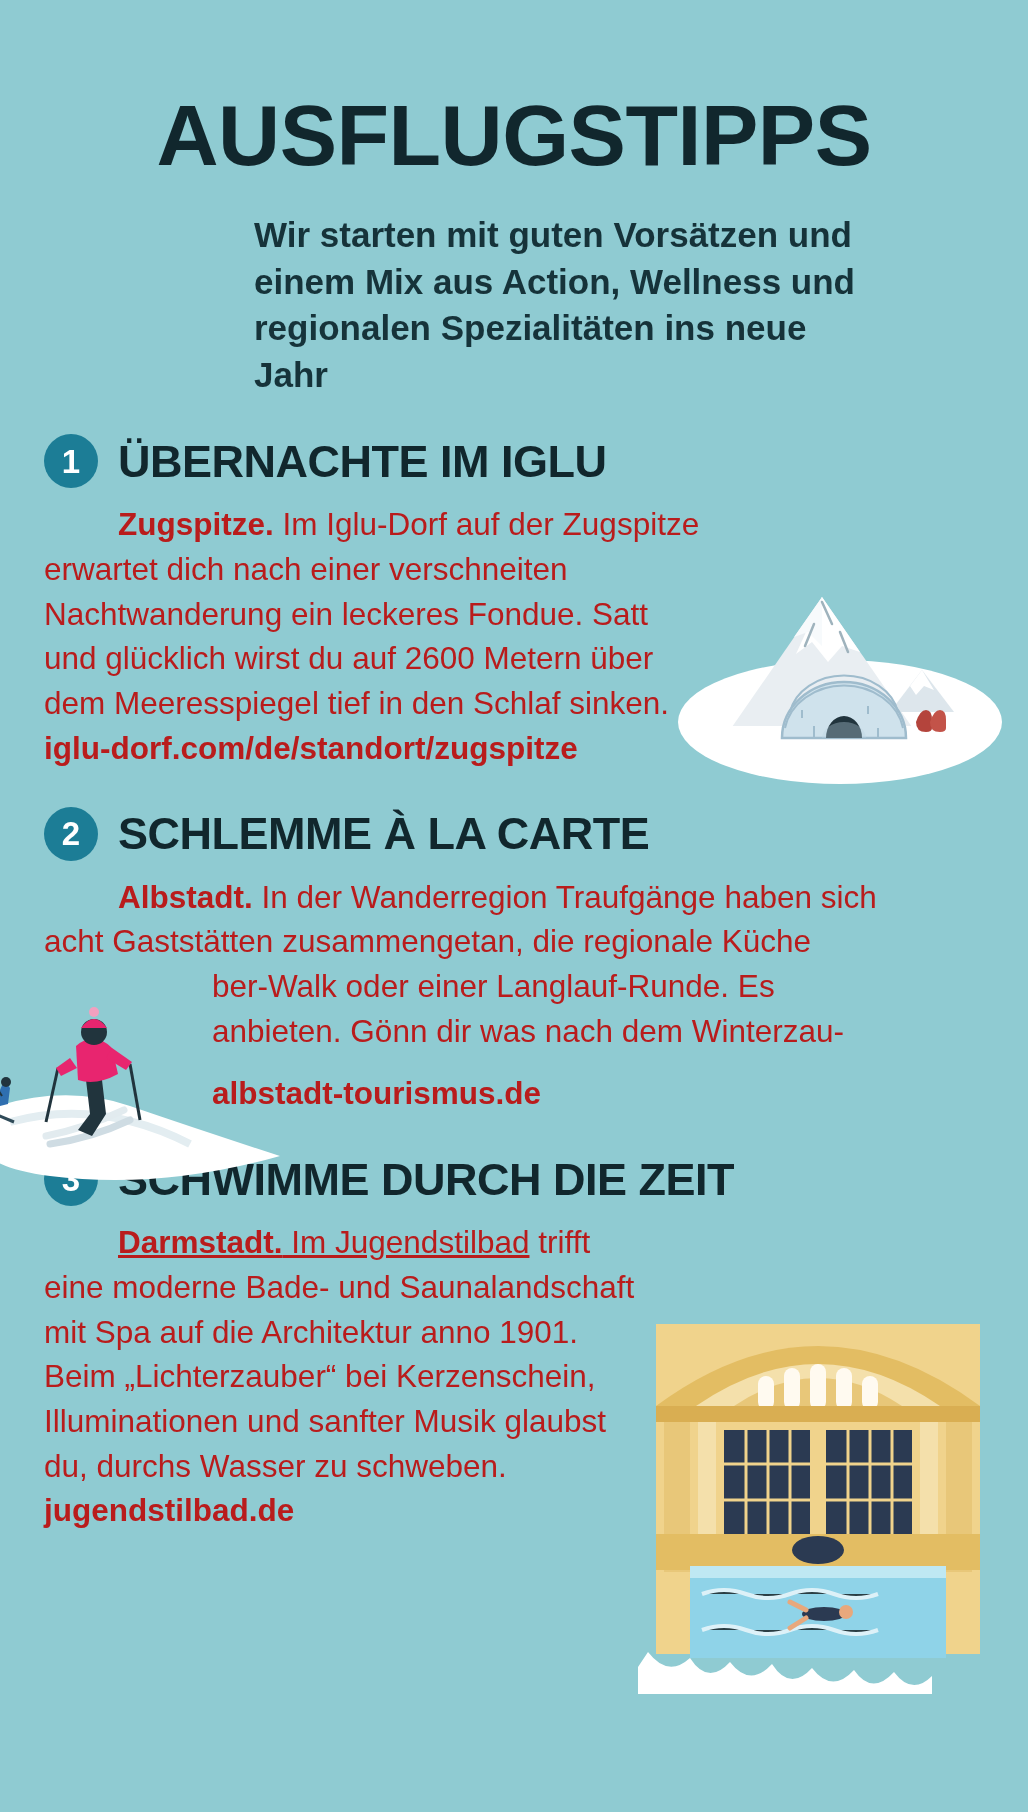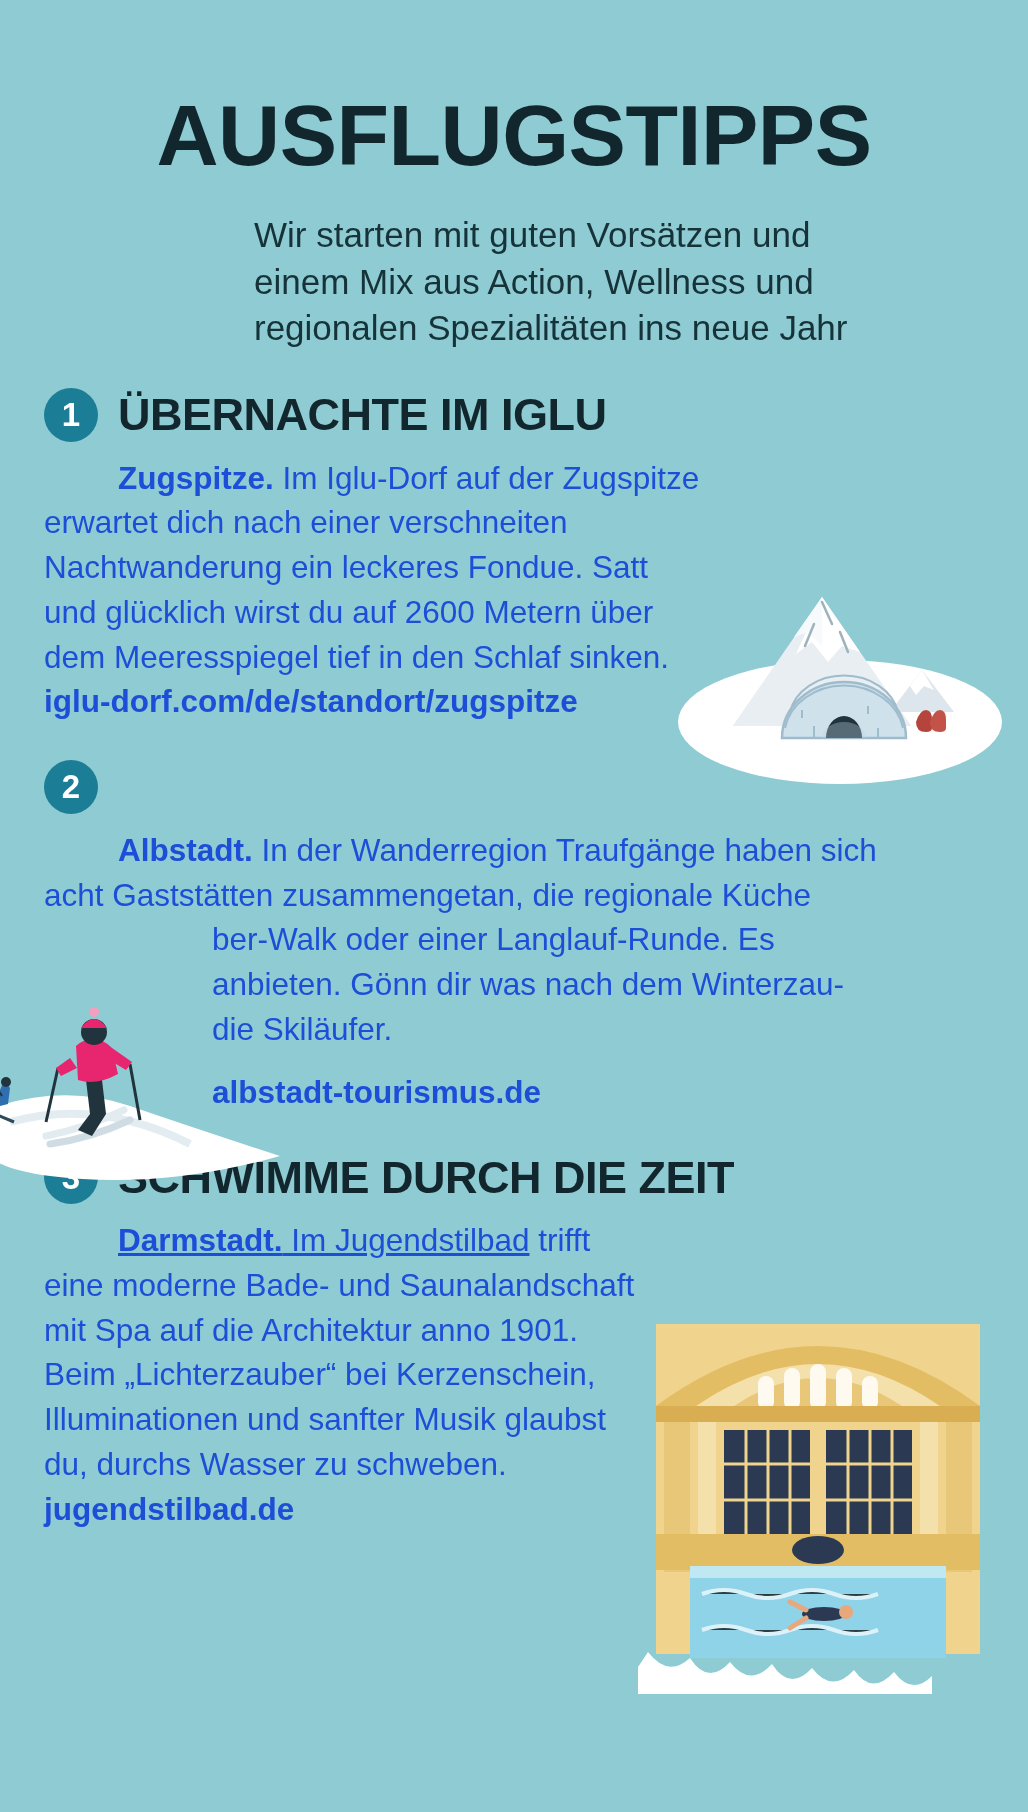--- a/index.html
+++ b/index.html
@@ -31,21 +31,21 @@
     letter-spacing: -0.5px;
     line-height: 1;
     margin: 92px 0 0 0;
     color: #11272d;
   }
   .intro {
     margin: 34px auto 0 auto;
     width: 700px;
     font-size: 35px;
     line-height: 1.33;
-    font-weight: 400;
+    font-weight: 700;
     color: #16333a;
     text-align: left;
     padding-left: 90px;
     box-sizing: border-box;
   }
 
   
   .tip {
     position: relative;
     margin-top: 36px;
@@ -74,21 +74,21 @@
     font-weight: 800;
     letter-spacing: -0.5px;
     color: #11272d;
     line-height: 1;
     white-space: nowrap;
   }
   .tip-body {
     margin-top: 14px;
     font-size: 31.5px;
     line-height: 1.42;
-    color: #1d4ed8;
+    color: #b91c1c;
   }
   .lead {
     font-weight: 800;
   }
   .url {
     font-weight: 800;
   }
 
   
   #tip1 .tip-head { padding-left: 0; }
@@ -150,27 +150,27 @@
     <div class="tip-body">
       <span class="first-line"><span class="lead">Zugspitze.</span><span> Im Iglu-Dorf auf der Zugspitze erwartet</span></span>
       <span>dich nach einer verschneiten Nachtwanderung ein leckeres Fondue. Satt und glücklich wirst du auf 2600 Metern über dem Meeresspiegel tief in den Schlaf sinken.</span>
       <span class="url">iglu-dorf.com/de/standort/zugspitze</span>
     </div>
   </section>
 
   <section class="tip" id="tip2">
     <div class="tip-head">
       <span class="badge">2</span>
+      <span class="tip-title">SCHLEMME À LA CARTE</span>
     </div>
     <div class="tip-body">
       <div class="indent1"><span class="lead">Albstadt.</span><span> In der Wanderregion Traufgänge haben sich</span></div>
       <div>acht Gaststätten zusammengetan, die regionale Küche</div>
       <div class="indent2">ber-Walk oder einer Langlauf-Runde. Es</div>
       <div class="indent2">anbieten. Gönn dir was nach dem Winterzau-</div>
-      <div class="indent2">die Skiläufer.</div>
       <div class="urlline url">albstadt-tourismus.de</div>
     </div>
   </section>
 
   <section class="tip" id="tip3">
     <div class="tip-head">
       <span class="badge">3</span>
       <span class="tip-title">SCHWIMME DURCH DIE ZEIT</span>
     </div>
     <div class="tip-body">

